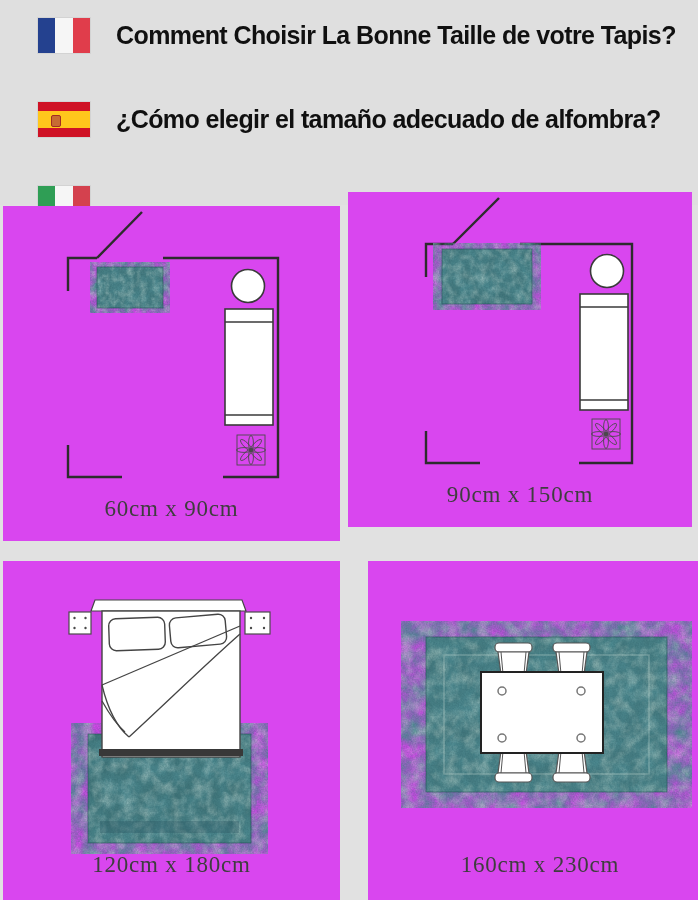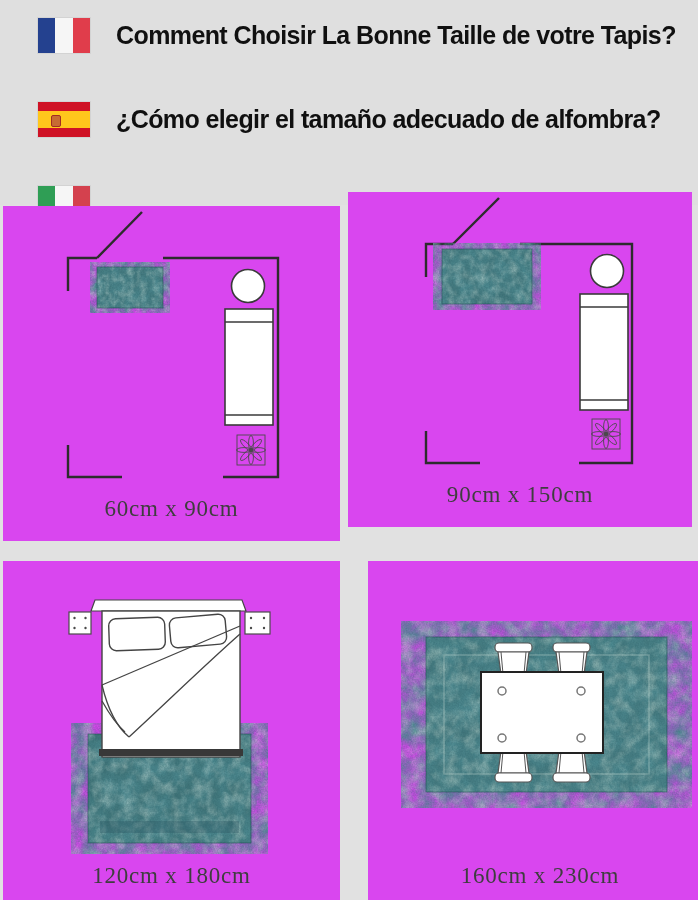--- a/index.html
+++ b/index.html
@@ -32,21 +32,21 @@
   #panel-1{left:3px;top:206px;width:337px;height:335px;}
   #panel-2{left:348px;top:192px;width:344px;height:335px;}
   #panel-3{left:3px;top:561px;width:337px;height:339px;}
   #panel-4{left:348px;top:561px;width:344px;height:339px;margin-left:20px;}
   .scene{position:absolute;left:0;top:0;width:100%;height:100%;display:block;}
   .size-label{
     position:absolute;left:0;right:0;text-align:center;
     font-size:23px;color:#3e3e3e;letter-spacing:0.8px;font-weight:400;
   }
   .row-top .size-label{bottom:19px;}
-  .row-bottom .size-label{bottom:11px;}
+  .row-bottom .size-label{bottom:22px;}
 </style>
 </head>
 <body>
 
 <div class="page">
 
   <div class="header">
     <div class="lang-row">
       <span class="flag flag-fr">
           <i class="s1"></i>

